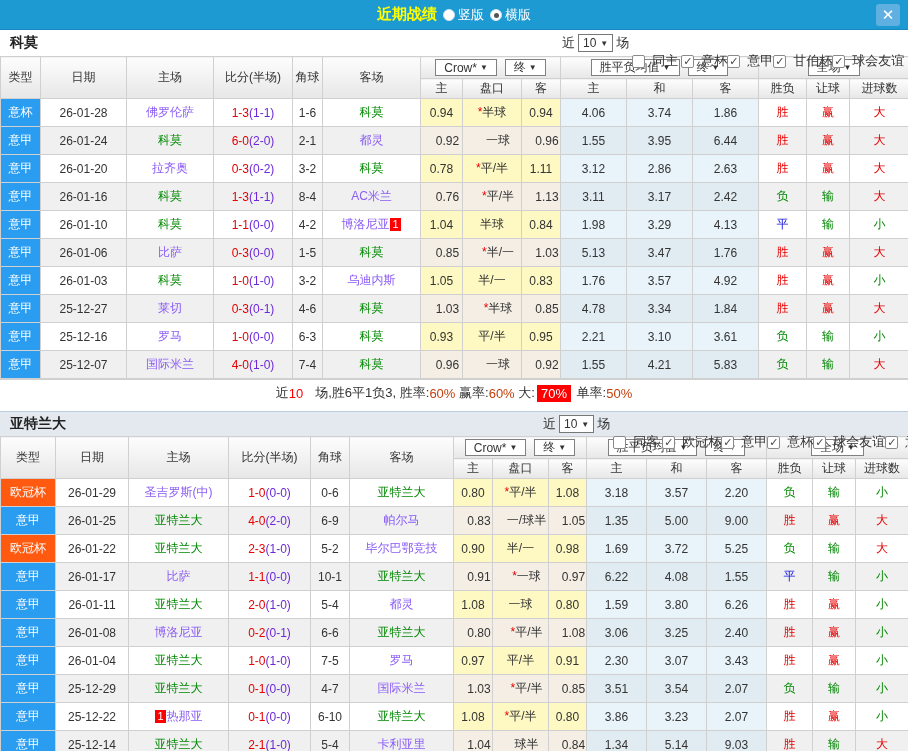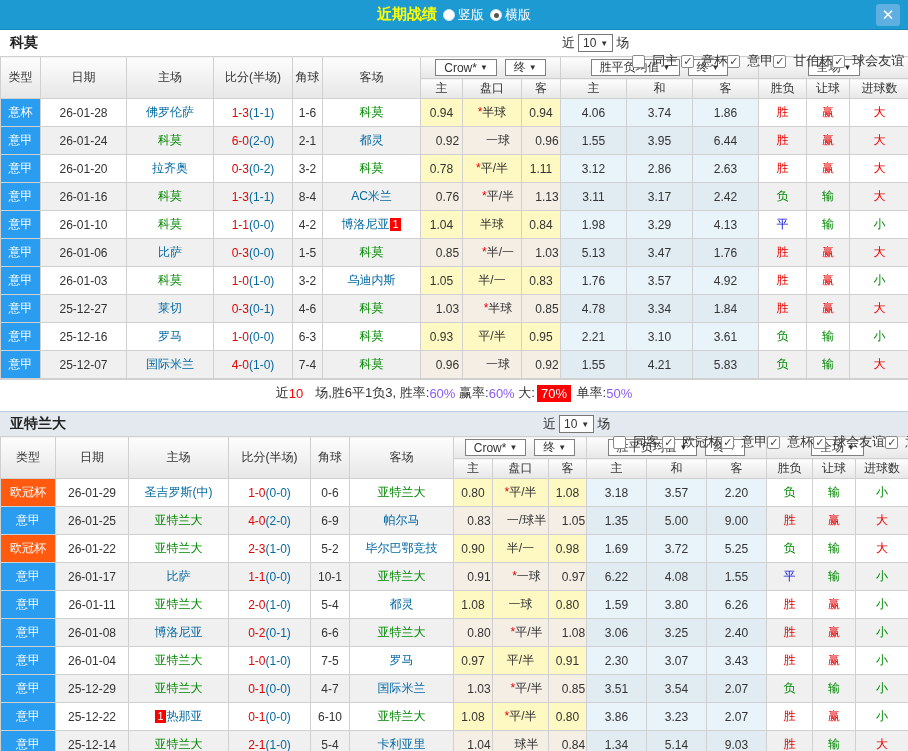--- a/index.html
+++ b/index.html
@@ -39,33 +39,33 @@
   tbody td { height:28px; font-size:12px; color:#333; }
   tr.odd td { background:#fff; }
   tr.even td { background:#f0f0f0; }
   tr.odd td.hc-bg { background:#fef9c3; }
   tr.even td.hc-bg { background:#f4eee5;padding-left:12px; }
   tr.odd td.avg-bg { background:#e9f4fa; }
   tr.even td.avg-bg { background:#e1ecf2; }
   td.type-blue { background:#2b9df0 !important; color:#fff; font-size:12px; }
   td.type-orange { background:#ff5a0f !important; color:#fff; font-size:12px; }
   .focal { color:#008800; }
-  .plain-team { color:#0369a1; }
+  .plain-team { color:#8b5cf6; }
   .ft { color:#e60000; }
-  .ht { color:#0369a1; }
+  .ht { color:#6d28d9; }
   .res-red { color:#e60000; }
   .res-green { color:#008800; }
   .res-blue { color:#1010dd; }
   .star { color:#e60000; }
   .badge { display:inline-block; background:#ff0000; color:#fff; font-size:11px; line-height:13px;
     padding:0 2px; margin:0 1px; vertical-align:middle; }
   .summary { height:27px; display:flex; align-items:center; justify-content:center; font-size:13px;
     color:#333; background:#fff; border-top:1px solid #d0d0d0; }
   .seg-red { color:#ff0000; }
-  .seg-blue { color:#8b5cf6; }
+  .seg-blue { color:#c2410c; }
   .seg-redbg { background:#ff0000; color:#fff; padding:1px 4px; margin:0 2px; }
 </style>
 </head>
 <body>
 
 <div class="topbar">
   <span class="topbar-title">近期战绩</span>
   <span class="radio-item">
     <span class="radio"></span>
     <span>竖版</span>

